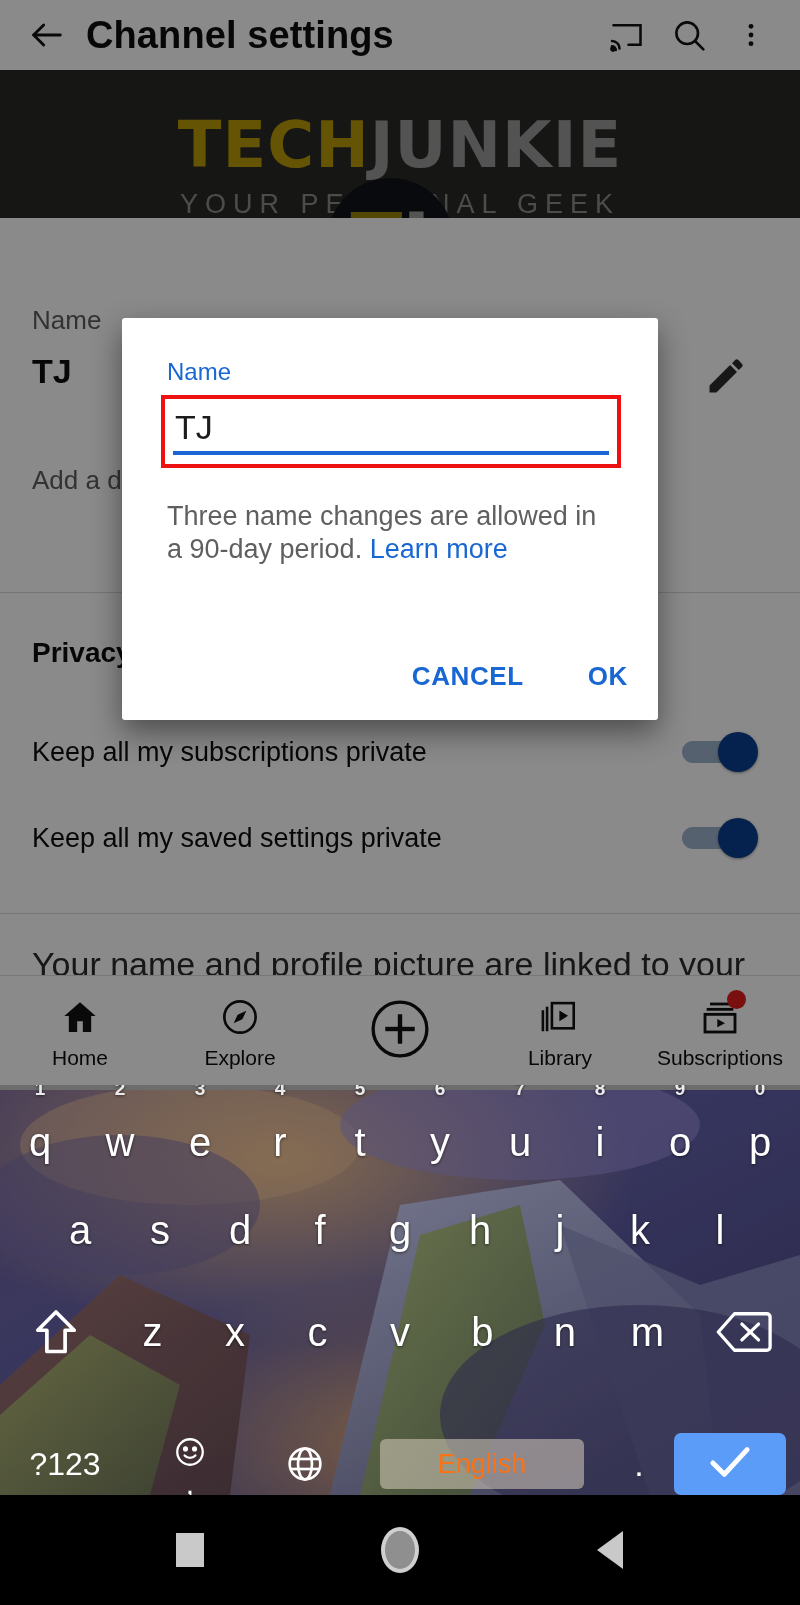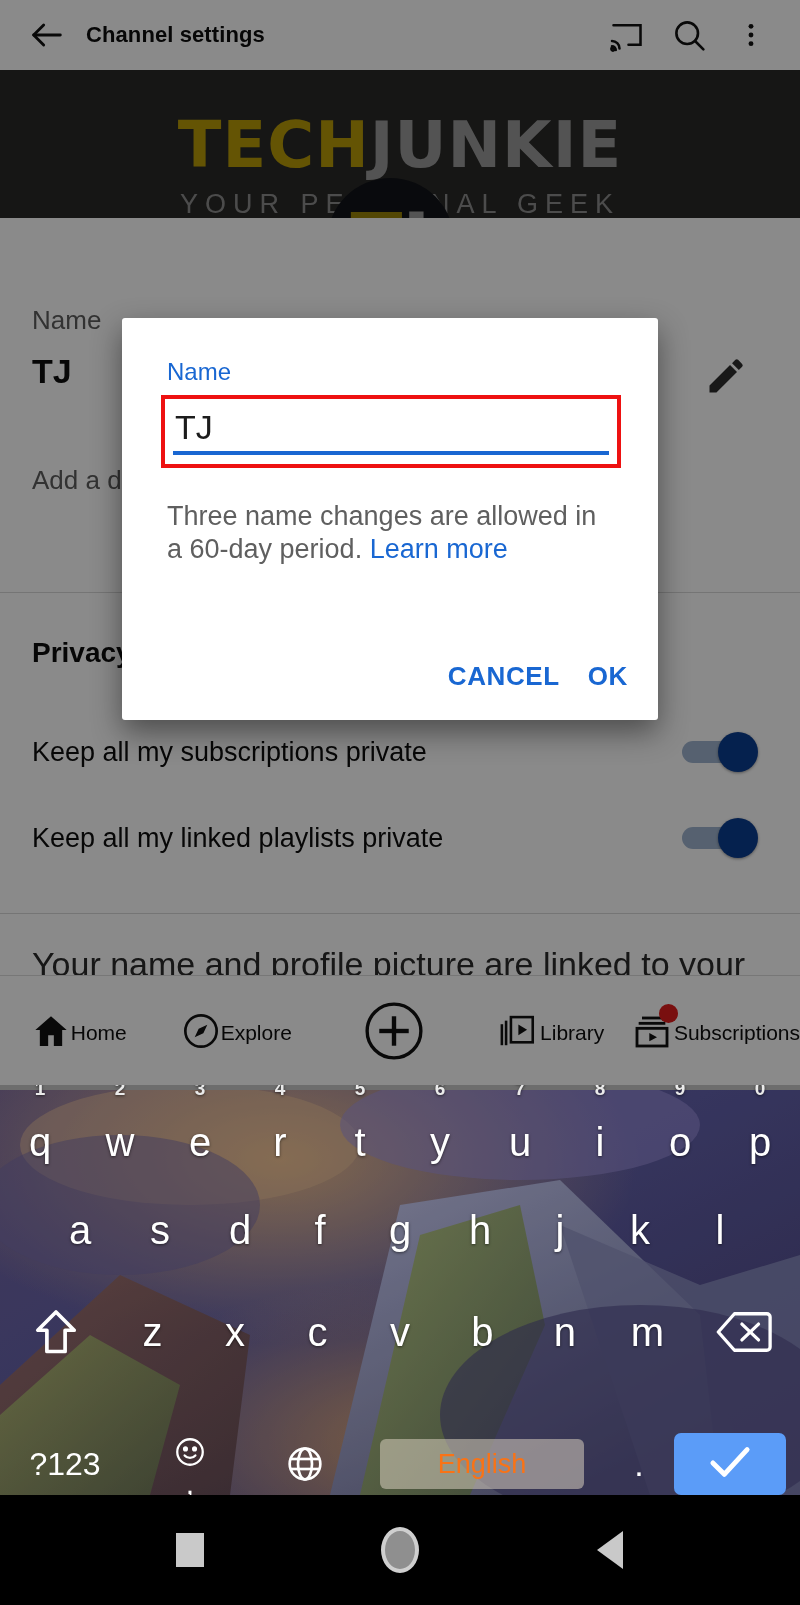--- a/index.html
+++ b/index.html
@@ -12,21 +12,21 @@
   #screen { position: relative; width: 800px; height: 1605px; overflow: hidden; background:#000; }
 
   
   #app-layer { position:absolute; left:0; top:0; width:800px; height:1085px; background:#fff; }
   #app-dim { position:absolute; left:0; top:0; width:800px; height:1085px; background:rgba(0,0,0,0.46); z-index:30; pointer-events:none; }
 
   
   .toolbar { position:absolute; left:0; top:0; width:800px; height:70px; background:#fff;
              display:flex; align-items:center; padding:0 18px; }
   .tb-back { width:58px; height:58px; display:flex; align-items:center; justify-content:center; }
-  .tb-title { font-size:22px; font-weight:bold; color:#0d0d0d; margin-left:10px; letter-spacing:.1px; }
+  .tb-title { font-size:38px; font-weight:bold; color:#0d0d0d; margin-left:10px; letter-spacing:.1px; }
   .tb-spacer { flex:1 1 auto; }
   .tb-icon { width:62px; height:62px; display:flex; align-items:center; justify-content:center; }
 
   
   .banner { position:absolute; left:0; top:70px; width:800px; height:148px; background:#2a2a28; overflow:hidden; }
   .banner-inner { position:absolute; left:0; top:0; width:800px; height:192px;
                   display:flex; flex-direction:column; align-items:center; justify-content:center; }
   .banner-title { font-size:64px; font-weight:bold; letter-spacing:1px; line-height:1;
                   font-family:"DejaVu Sans", sans-serif; }
   .bt-a { color:#b99b08; }
@@ -53,36 +53,36 @@
   .toggle-label { position:absolute; left:32px; top:0; font-size:27px; color:#0d0d0d; line-height:56px; }
   .switch { position:absolute; right:42px; top:8px; width:76px; height:40px; }
   .sw-track { position:absolute; left:0; top:9px; width:66px; height:22px; border-radius:11px; background:#9fb4cf; }
   .sw-thumb { position:absolute; right:0; top:0; width:40px; height:40px; border-radius:50%; background:#0b3d91;
               box-shadow:0 1px 3px rgba(0,0,0,.4); }
   .foot-note { position:absolute; left:32px; top:680px; width:760px; font-size:34px; color:#2b2b2b; line-height:1.3; }
 
   
   .appnav { position:absolute; left:0; bottom:0; width:800px; height:110px; background:#fff;
             border-top:1px solid #dcdcdc; display:flex; }
-  .nav-item { flex:1 1 0; display:flex; flex-direction:row; align-items:center; justify-content:center; position:relative; }
+  .nav-item { flex:1 1 0; display:flex; flex-direction:column; align-items:center; justify-content:center; position:relative; }
   .nav-icon { height:50px; display:flex; align-items:center; justify-content:center; position:relative; }
   .nav-label { font-size:21px; color:#0d0d0d; margin-top:4px; }
   .nav-badge { position:absolute; right:-4px; top:-2px; width:19px; height:19px; border-radius:50%; background:#e01c1c; }
 
   
   .dialog { position:absolute; left:122px; top:318px; width:536px; height:402px; background:#fff;
             border-radius:3px; z-index:40; box-shadow:0 12px 30px rgba(0,0,0,.45); }
   .dlg-label { position:absolute; left:45px; top:40px; font-size:24px; color:#1967d2; }
   .hl-box { position:absolute; left:39px; top:77px; width:460px; height:73px; border:4px solid #ee1111; }
   .dlg-input { position:absolute; left:0; top:0; width:100%; height:100%; }
   .dlg-input-text { position:absolute; left:10px; top:9px; font-size:34px; color:#1c1c1c; }
   .dlg-underline { position:absolute; left:8px; right:8px; bottom:9px; height:4px; background:#1967d2; }
   .dlg-help { position:absolute; left:45px; top:182px; width:440px; font-size:27px; color:#5f5f5f; line-height:1.24; }
   .dlg-help a { color:#1967d2; text-decoration:none; }
-  .dlg-actions { position:absolute; right:30px; bottom:28px; display:flex; align-items:center; gap:28px; }
+  .dlg-actions { position:absolute; right:30px; bottom:28px; display:flex; align-items:center; gap:64px; }
   .dlg-btn { font-size:26px; font-weight:bold; color:#1967d2; letter-spacing:.6px; background:none; border:none;
              font-family:"Liberation Sans", sans-serif; cursor:pointer; }
 
   
   #keyboard { position:absolute; left:0; top:1085px; width:800px; height:410px; overflow:hidden;
               background:#3b3352; z-index:60; }
   #kb-photo { position:absolute; left:0; top:0; width:800px; height:410px; }
   .kb-sep { position:absolute; left:0; top:0; width:800px; height:5px; background:#6d6d6d; z-index:5; }
   .kb-rows { position:absolute; left:0; top:0; width:800px; height:410px; z-index:6; }
   .kb-row { position:absolute; left:0; width:800px; display:flex; }
@@ -183,21 +183,21 @@
 
       <div class="toggle-row" style="top:462px;">
         <div class="toggle-label">Keep all my subscriptions private</div>
         <div class="switch">
           <div class="sw-track"></div>
           <div class="sw-thumb"></div>
         </div>
       </div>
 
       <div class="toggle-row" style="top:548px;">
-        <div class="toggle-label">Keep all my linked playlists private</div>
+        <div class="toggle-label">Keep all my saved settings private</div>
         <div class="switch">
           <div class="sw-track"></div>
           <div class="sw-thumb"></div>
         </div>
       </div>
 
       <div class="divider" style="top:651px;"></div>
       <div class="foot-note">Your name and profile picture are linked to your Google</div>
     </div>
 
@@ -261,21 +261,21 @@
     <div class="dlg-label">Name</div>
 
     <div class="hl-box">
       <div class="dlg-input">
         <div class="dlg-input-text" placeholder="Name">TJ</div>
         <div class="dlg-underline"></div>
       </div>
     </div>
 
     <div class="dlg-help">
-      <span>Three name changes are allowed in a 60-day period. </span><a href="#">Learn more</a>
+      <span>Three name changes are allowed in a 90-day period. </span><a href="#">Learn more</a>
     </div>
 
     <div class="dlg-actions">
       <button class="dlg-btn">CANCEL</button>
       <button class="dlg-btn">OK</button>
     </div>
   </div>
 
   <div id="keyboard">
     <svg id="kb-photo" viewBox="0 0 800 410" preserveAspectRatio="none">

